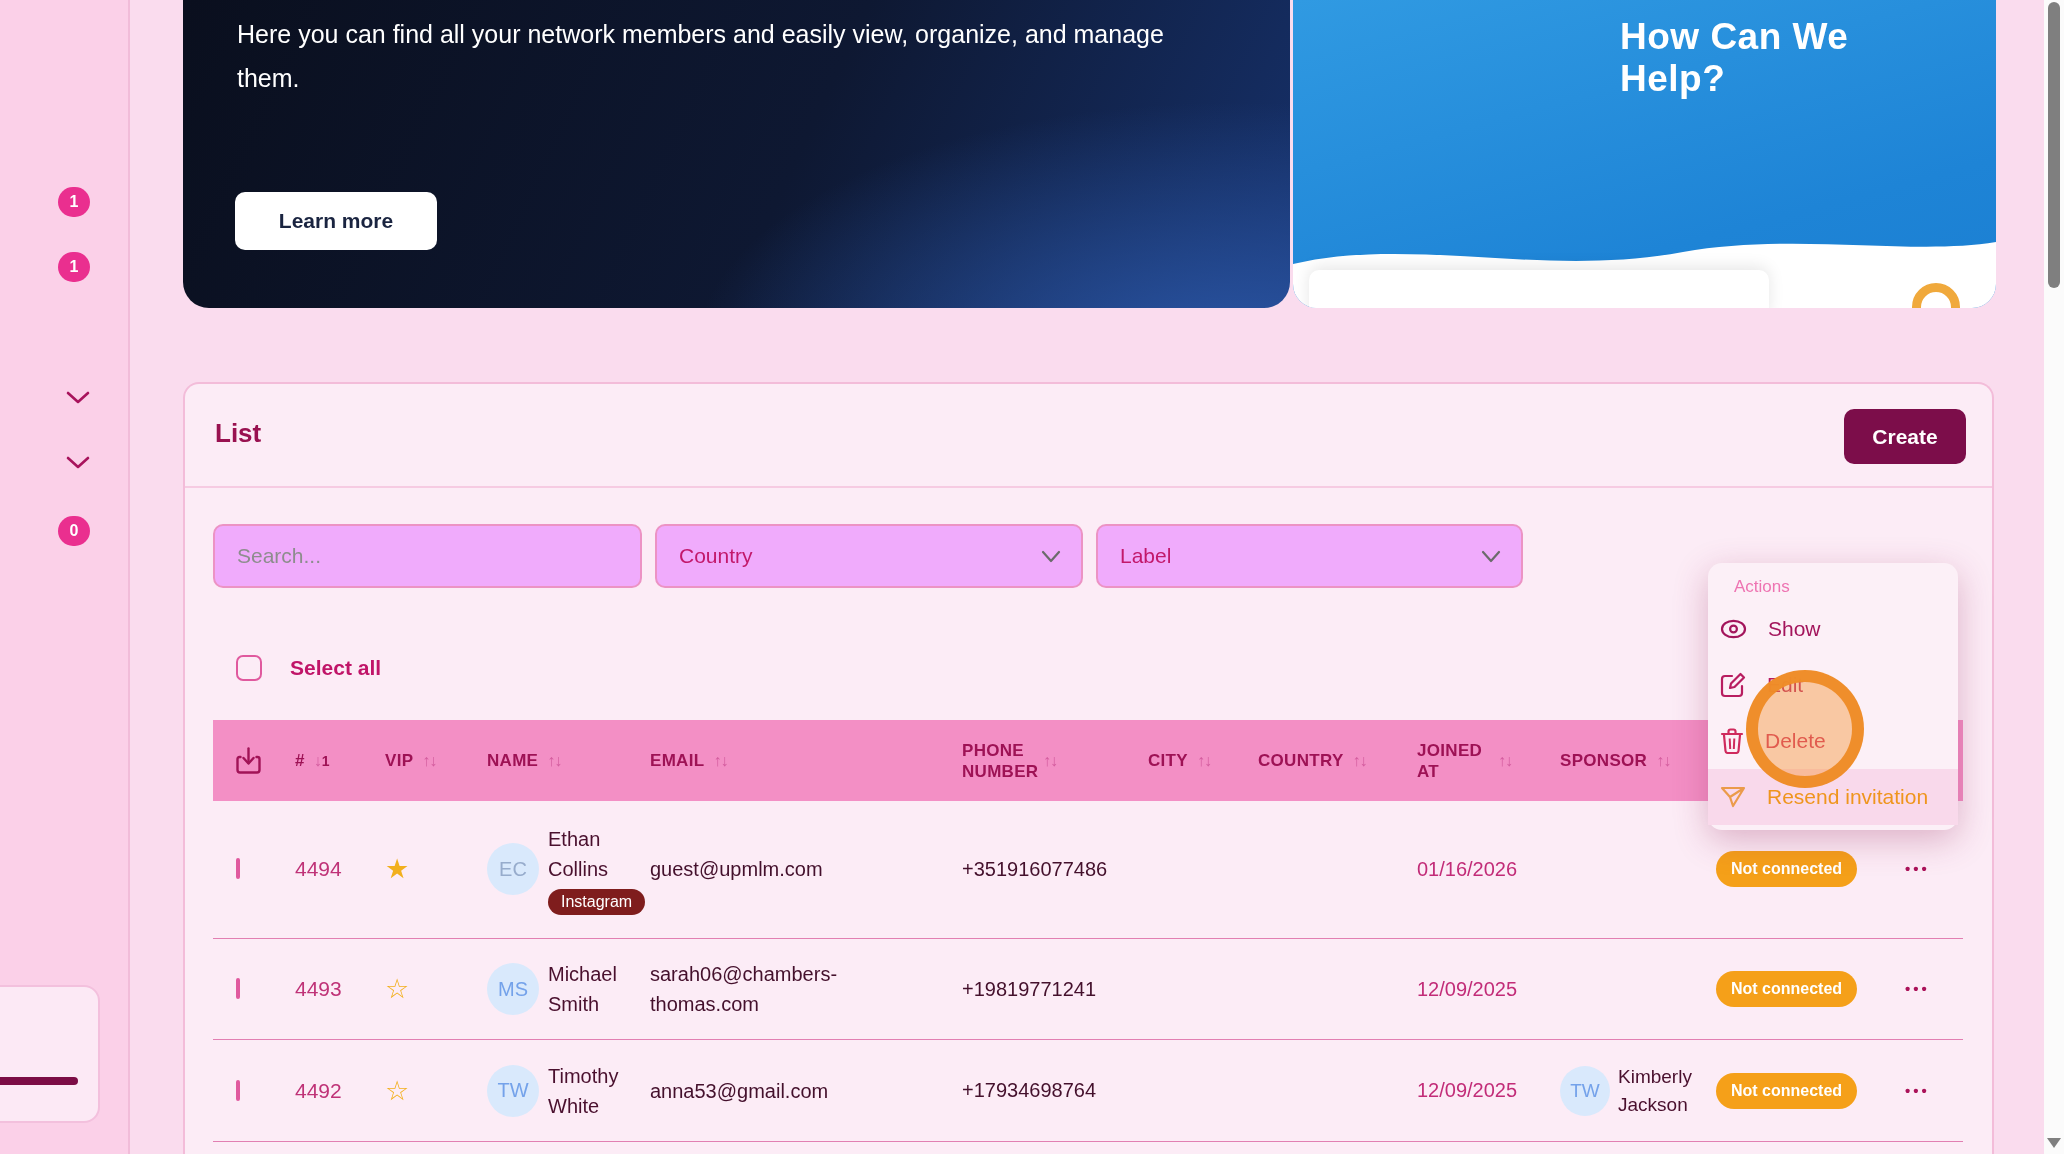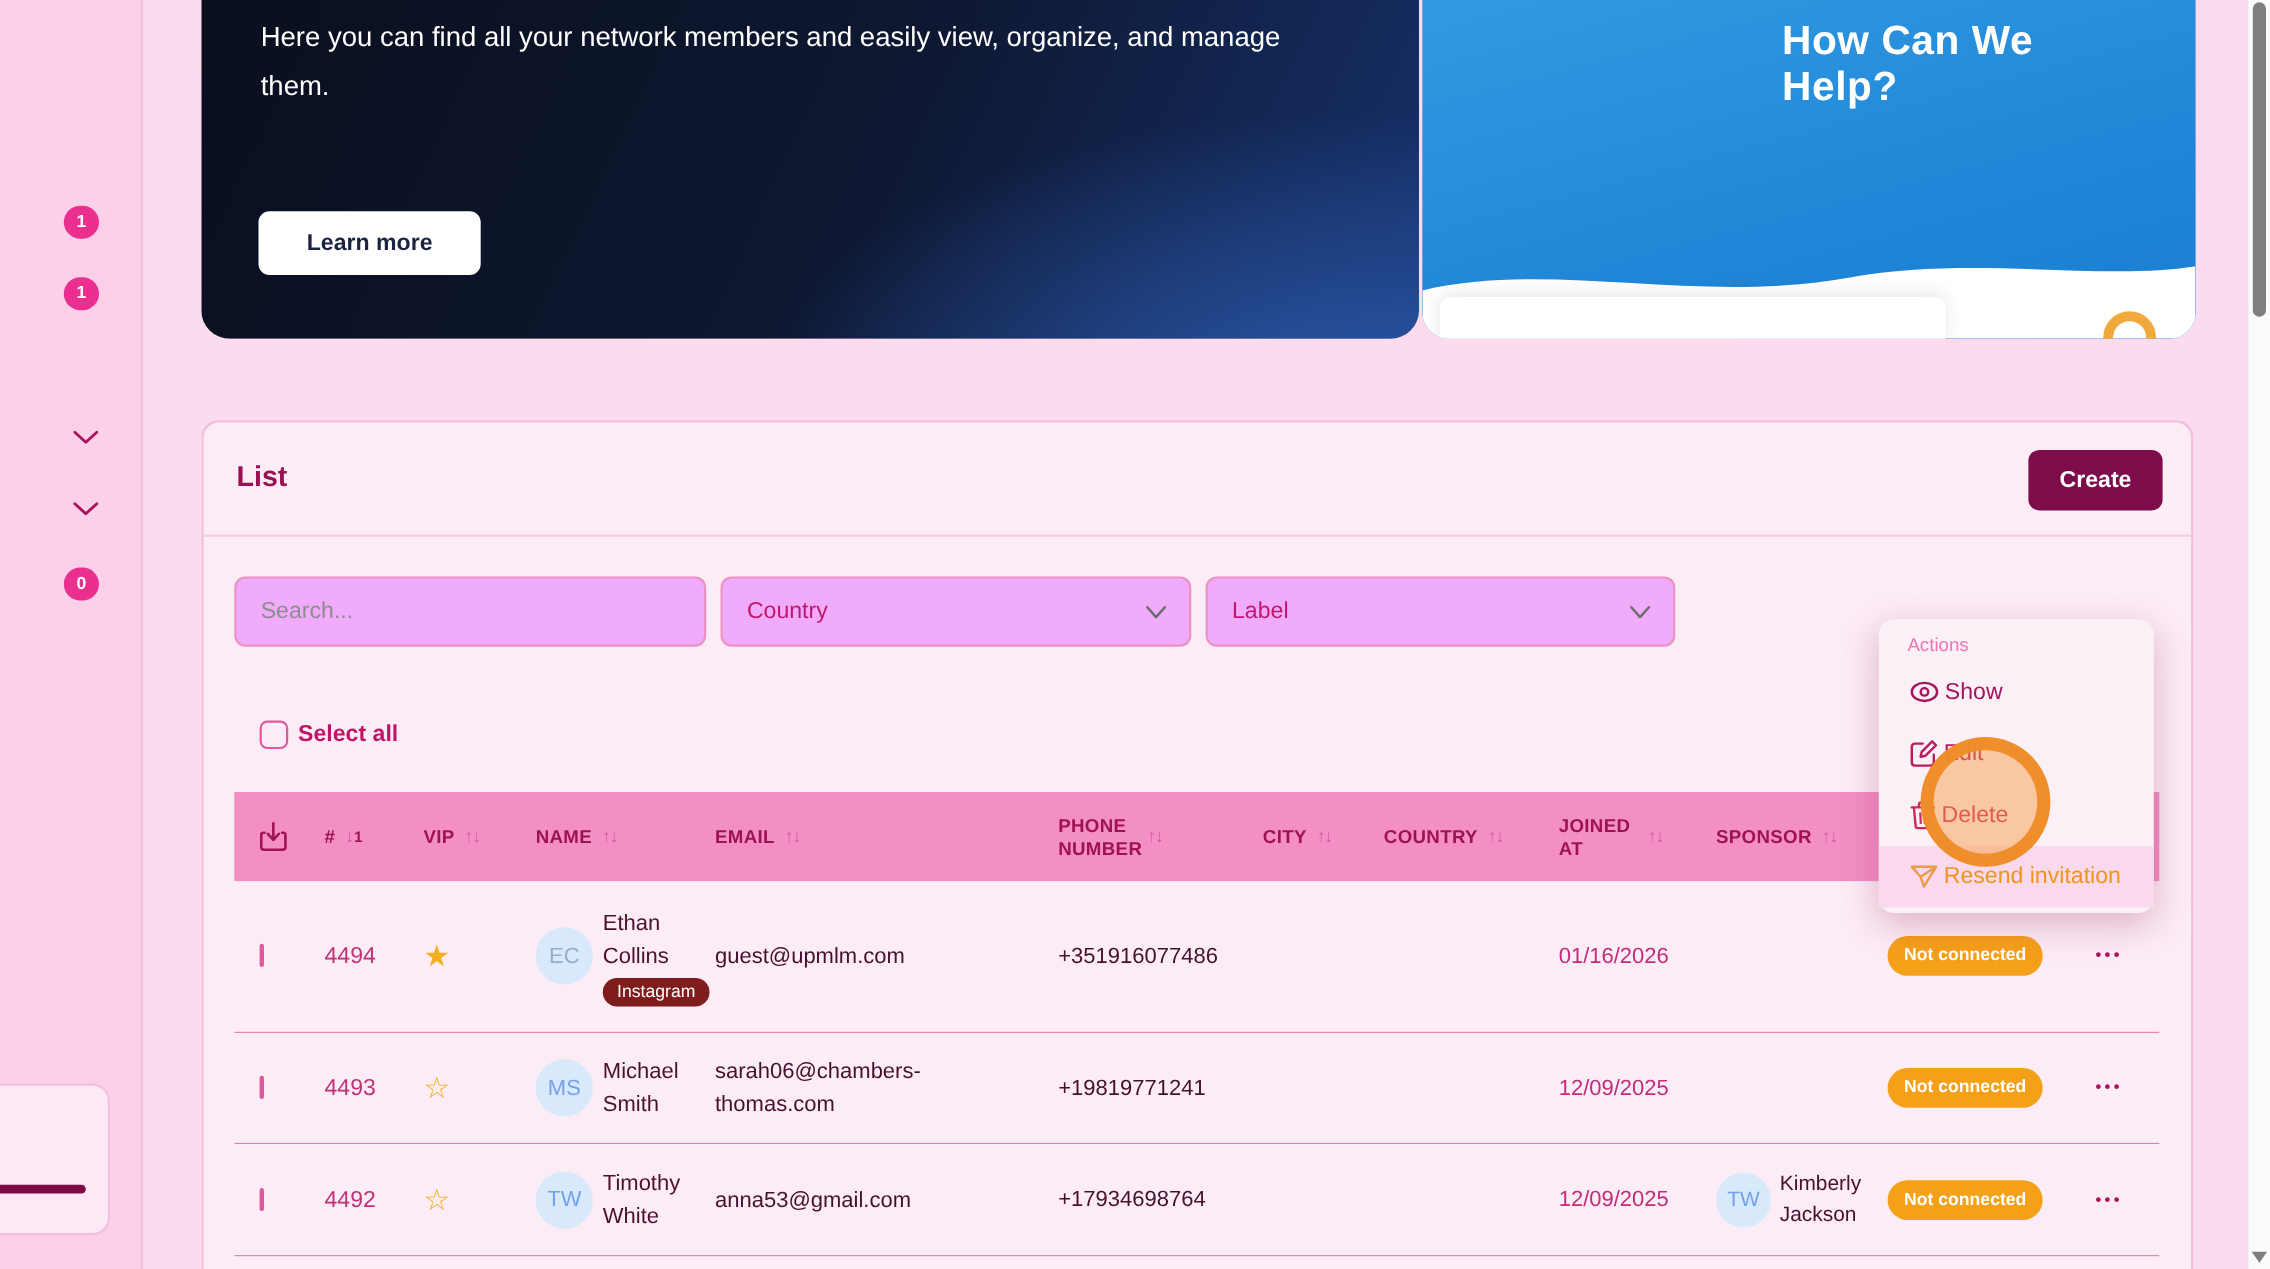--- a/index.html
+++ b/index.html
@@ -52,21 +52,21 @@
   .filter { position:absolute; top:524px; height:64px; border:2px solid #ec93c4; border-radius:10px; background:#f0abfc;
             display:flex; align-items:center; z-index:3; }
   #f-search { left:213px; width:429px; }
   #f-search input { border:none; outline:none; background:transparent; width:100%; padding:0 22px; font-size:21px; color:#444;
                     font-family:"Liberation Sans",sans-serif; }
   #f-search input::placeholder { color:#8d8d8d; }
   #f-country { left:655px; width:428px; } #f-label { left:1096px; width:427px; }
   .filter .ftext { flex:1; padding-left:22px; font-size:21px; color:#c2186b; }
   .filter .chev { margin-right:20px; }
 
-  #select-all-row { left:236px; top:655px; display:flex; align-items:center; gap:9px; z-index:3; }
+  #select-all-row { left:236px; top:655px; display:flex; align-items:center; gap:28px; z-index:3; }
   .checkbox { width:26px; height:26px; border:2px solid #e0599e; border-radius:7px; background:transparent; }
   #select-all-label { font-size:21px; font-weight:bold; color:#c01468; }
 
   
   .grid-cols { display:grid; grid-template-columns:72px 90px 90px 180px 300px 195px 100px 160px 150px 160px 195px 58px; align-items:center; }
   #thead { left:213px; top:720px; width:1750px; height:81px; background:#f38fc5; z-index:3; }
   .hcell { display:flex; align-items:center; color:#9e1255; font-weight:bold; font-size:17px; letter-spacing:.3px; }
   .hcell .lbl { line-height:21px; }
   .sort { font-size:16px; font-weight:normal; color:#d45d9f; margin-left:9px; letter-spacing:-1px; }
   .sort b { font-size:14px; color:#9e1255; letter-spacing:0; margin-left:1px; }
@@ -91,21 +91,21 @@
   .sponsorcell { display:flex; align-items:center; gap:8px; }
   .avatar.sm { width:50px; height:50px; font-size:19px; }
   .spname { font-size:19px; line-height:28px; color:#4a102e; max-width:100px; }
   .status-badge { display:inline-block; background:#f5a019; color:#fff; font-size:16px; font-weight:bold; padding:9px 15px; border-radius:19px; }
   .more { color:#ab1259; font-size:15px; font-weight:bold; letter-spacing:3px; }
 
   
   #menu { left:1708px; top:563px; width:250px; height:267px; background:#fcf0f7; border-radius:14px;
           box-shadow:0 10px 34px rgba(150,40,90,.30); z-index:50; padding-top:14px; }
   #menu-title { padding-left:26px; font-size:17px; color:#ee74b2; margin-bottom:4px; }
-  .menu-item { height:56px; display:flex; align-items:center; gap:5px; padding-left:28px; font-size:21px; cursor:pointer; }
+  .menu-item { height:56px; display:flex; align-items:center; gap:21px; padding-left:12px; font-size:21px; cursor:pointer; }
   .mi-show { color:#a3155c; } .mi-edit { color:#b81d60; }
   .mi-resend { color:#ef951d; background:#f9d9eb; }
   .mi-delete { color:#cf2a5d; }
   .menu-item svg { flex:none; }
 
   #halo { left:1746px; top:670px; width:118px; height:118px; border:12px solid rgba(240,140,40,.97); border-radius:50%;
           background:rgba(246,150,60,.45); z-index:60; }
 
   
   #scrollbar { right:0; top:0; width:20px; height:1154px; background:#fbfbfb; z-index:70; }

